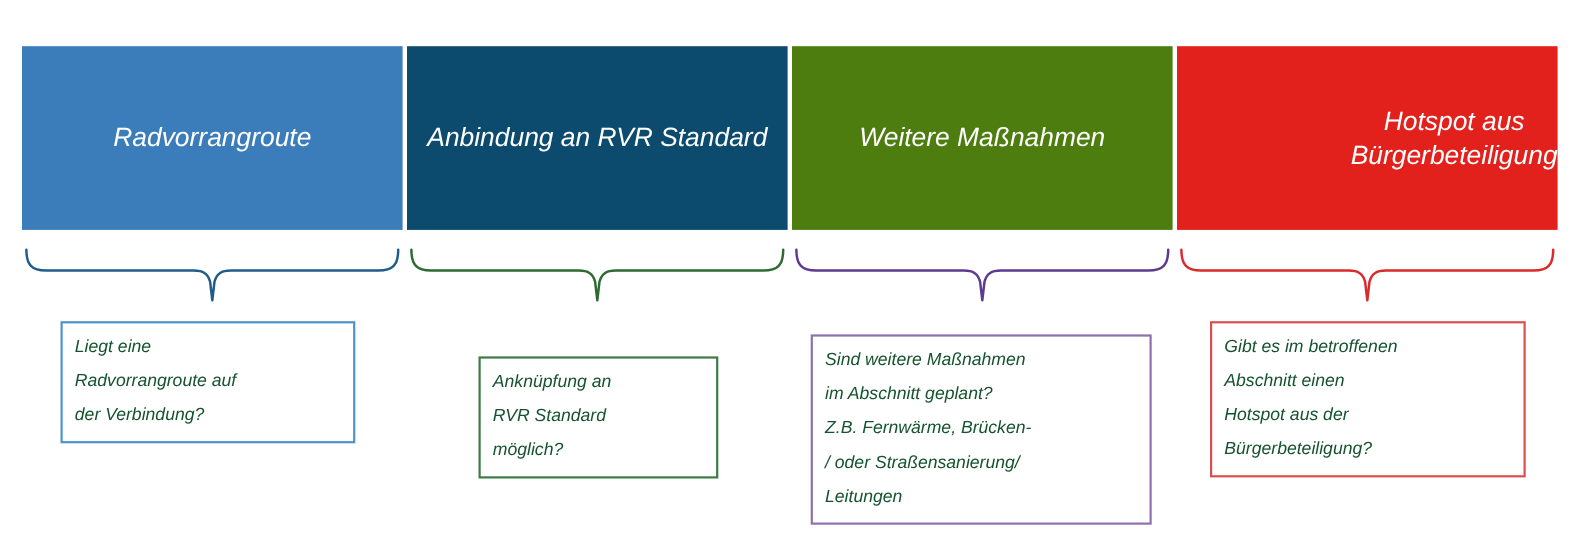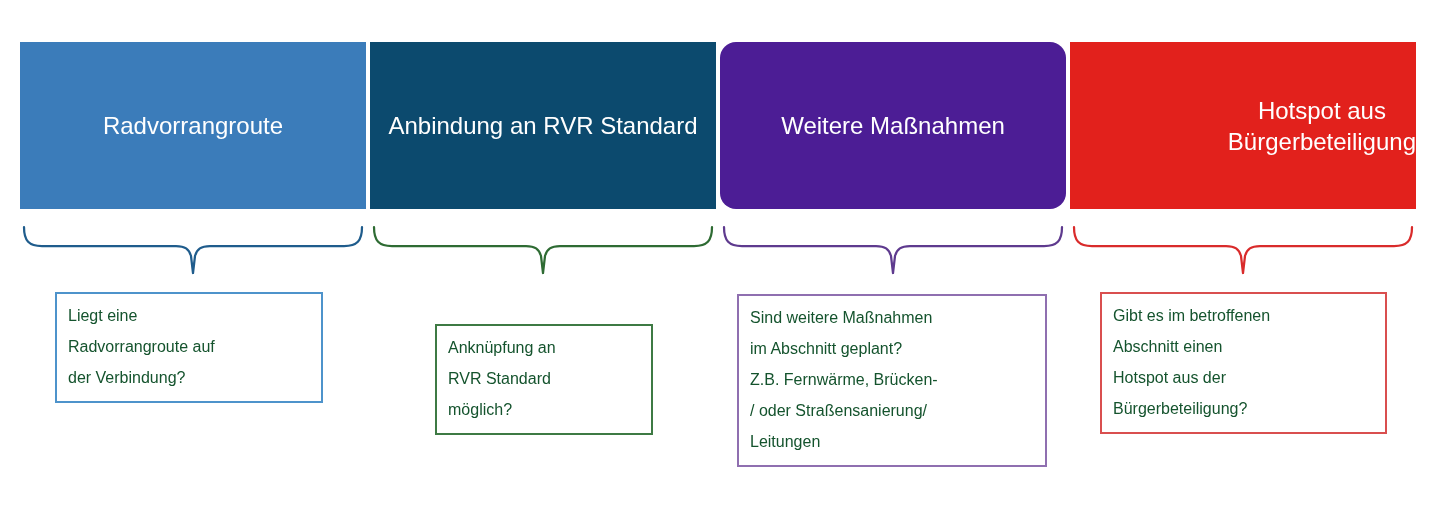--- a/index.html
+++ b/index.html
@@ -7,20 +7,21 @@
     padding: 0;
     background: #ffffff;
     font-family: "Liberation Sans", sans-serif;
   }
   .diagram {
     position: relative;
     width: 1440px;
     height: 508px;
     background: #ffffff;
     overflow: hidden;
+    font-style: italic;
   }
   .column {
     position: absolute;
     top: 0;
     width: 346px;
     height: 508px;
   }
   .col-0 { left: 20px; }
   .col-1 { left: 370px; }
   .col-2 { left: 720px; }
@@ -62,21 +63,21 @@
   .note-box {
     position: absolute;
     top: 292px;
     background: #ffffff;
     border: 2px solid #888888;
     padding: 6px 11px 8px 11px;
     box-sizing: border-box;
   }
   .col-0 .note-box { left: 35px;  width: 268px; }
   .col-1 .note-box { left: 65px;  width: 218px; margin-top: 32px; }
-  .col-2 .note-box { left: 17px;  width: 310px; top: 294px; }
+  .col-2 .note-box { left: 17px;  width: 310px; top: 304px; }
   .col-3 .note-box { left: 30px;  width: 287px; }
 
   .note-text {
     display: block;
     color: #14532d;
     font-size: 16px;
     line-height: 31px;
     white-space: pre-line;
   }
 </style>
@@ -107,21 +108,21 @@
       <path d="M4,2 C4,16 9,21 22,21 L156,21 C165,21 169,24 171,31 L173,48 L175,31 C177,24 181,21 190,21 L324,21 C337,21 342,16 342,2" style="stroke: rgb(46, 107, 51);"></path>
     </svg>
     <div class="note-box" style="border-color: rgb(62, 122, 68);">
       <span class="note-text">Anknüpfung an
 RVR Standard
 möglich?</span>
     </div>
   </div>
 
   <div class="column col-2">
-    <div class="header-box" style="background: #4c1d95; border-radius: 16px;">
+    <div class="header-box" style="background: #4d7c0f;">
       <span class="header-title">Weitere Maßnahmen</span>
     </div>
     <svg class="brace" viewBox="0 0 346 50" preserveAspectRatio="none" aria-hidden="true">
       <path d="M4,2 C4,16 9,21 22,21 L156,21 C165,21 169,24 171,31 L173,48 L175,31 C177,24 181,21 190,21 L324,21 C337,21 342,16 342,2" style="stroke: rgb(94, 58, 142);"></path>
     </svg>
     <div class="note-box" style="border-color: rgb(143, 111, 176);">
       <span class="note-text">Sind weitere Maßnahmen
 im Abschnitt geplant?
 Z.B. Fernwärme, Brücken-
 / oder Straßensanierung/

